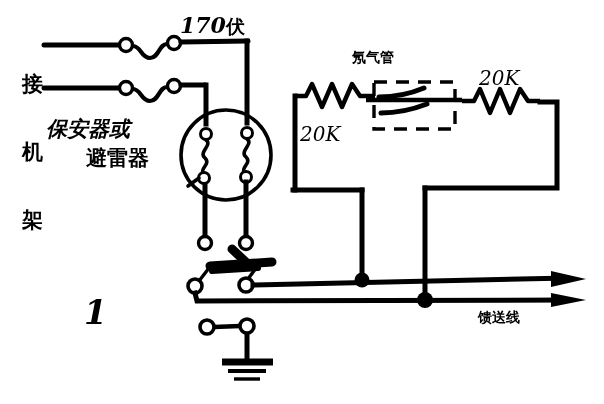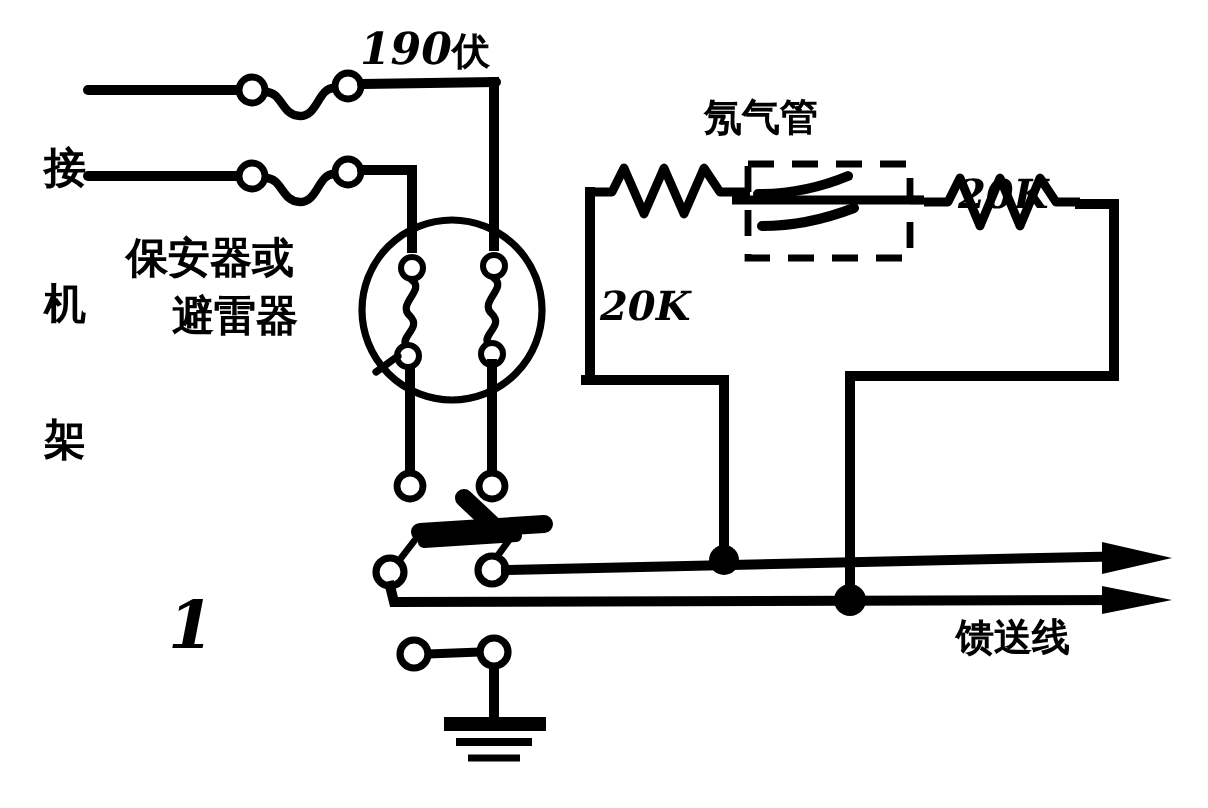--- a/index.html
+++ b/index.html
@@ -28,33 +28,32 @@
     font-family: "DejaVu Sans", sans-serif;
     font-weight: bold;
     white-space: pre;
     line-height: 1.05;
   }
   .cn {
     font-size: 21px;
     letter-spacing: 0px;
   }
   .cn-small {
-    font-size: 19px;
+    font-size: 14px;
   }
   .vstack {
     font-size: 21px;
     line-height: 1.08;
     text-align: left;
   }
   .ohm {
     font-family: "DejaVu Serif", serif;
     font-style: italic;
-    font-weight: bold;
+    font-weight: normal;
     font-size: 20px;
-    margin-top: 19px;
   }
   .volt {
     font-family: "DejaVu Serif", serif;
     font-style: italic;
     font-weight: bold;
     font-size: 22px;
   }
   .volt .unit {
     font-family: "DejaVu Sans", sans-serif;
     font-style: normal;
@@ -200,24 +199,24 @@
     <circle cx="425" cy="300" r="8" fill="#000"></circle>
 
   </svg>
 
   <div class="lbl vstack" style="left:22px; top:28px;">
     <div>接</div>
     <div>机</div>
     <div>架</div>
   </div>
 
-  <div class="lbl cn" style="left:63px; top:118px;">保安器或</div>
+  <div class="lbl cn" style="left:46px; top:118px;font-style:italic;">保安器或</div>
   <div class="lbl cn" style="left:46px; top:147px;margin-left:40px;">避雷器</div>
 
-  <div class="lbl volt" style="left:180px; top:14px;"><span>190</span><span class="unit">伏</span></div>
+  <div class="lbl volt" style="left:180px; top:14px;"><span>170</span><span class="unit">伏</span></div>
 
   <div class="lbl cn-small" style="left:352px; top:50px;">氖气管</div>
 
   <div class="lbl ohm" style="left:300px; top:124px;">20K</div>
 
   <div class="lbl ohm" style="left:479px; top:68px;">20K</div>
 
   <div class="lbl cn-small" style="left:478px; top:310px;text-align:center;">馈送线</div>
 
   <div class="lbl fignum" style="left:84px; top:296px;">1</div>

